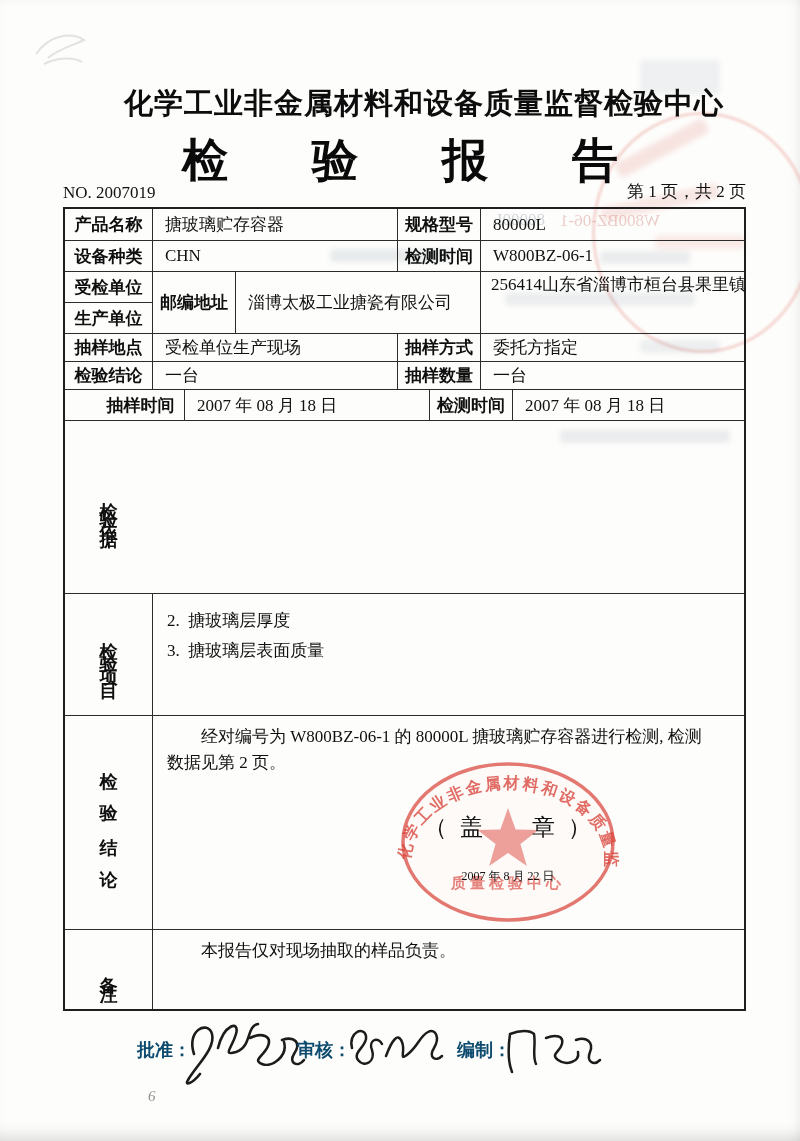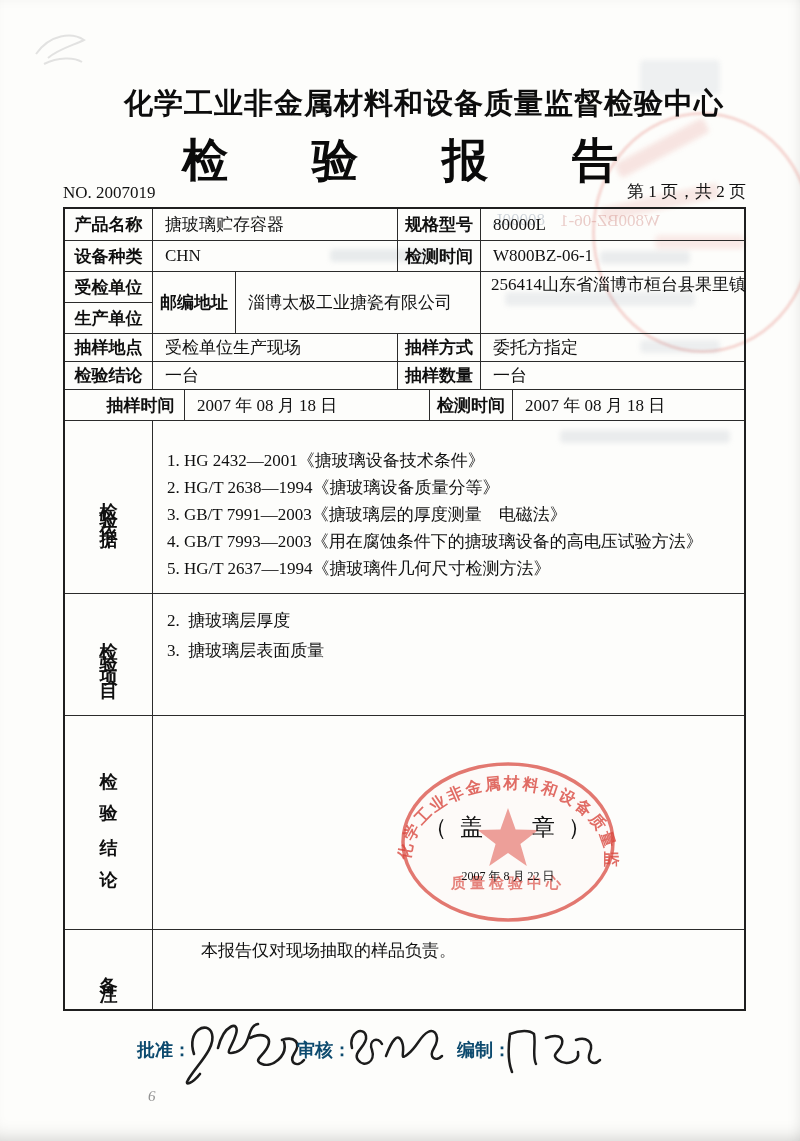--- a/index.html
+++ b/index.html
@@ -182,44 +182,38 @@
       <div class="cell lab w1">抽样时间</div>
       <div class="cell val w2">2007 年 08 月 18 日</div>
       <div class="cell lab w3">检测时间</div>
       <div class="cell val w4">2007 年 08 月 18 日</div>
     </div>
 
     <div class="trow" style="height:173px;">
       <div class="cell w1 vlab">
         <span class="vtext ls10">检验依据</span>
       </div>
-      <div class="cell w4 content" style="padding-top:26px;">
-        <div class="line">1. HG 2432—2001《搪玻璃设备技术条件》</div>
-        <div class="line">2. HG/T 2638—1994《搪玻璃设备质量分等》</div>
-        <div class="line">3. GB/T 7991—2003《搪玻璃层的厚度测量　电磁法》</div>
-        <div class="line">4. GB/T 7993—2003《用在腐蚀条件下的搪玻璃设备的高电压试验方法》</div>
-        <div class="line">5. HG/T 2637—1994《搪玻璃件几何尺寸检测方法》</div>
-      </div>
     </div>
 
     <div class="trow items" style="height:122px;">
       <div class="cell w1 vlab">
         <span class="vtext ls14">检验项目</span>
       </div>
       <div class="cell w4 content" style="padding-top:12px;">
         <div class="line">2.  搪玻璃层厚度</div>
         <div class="line">3.  搪玻璃层表面质量</div>
       </div>
     </div>
 
     <div class="trow" style="height:214px;">
       <div class="cell w1 vlab">
         <span class="vtext ls33">检验结论</span>
       </div>
       <div class="cell w4 content" style="padding-top:8px;">
+        <p class="para">经对编号为 W800BZ-06-1 的 80000L 搪玻璃贮存容器进行检测, 检测数据见第 2 页。</p>
 
         <div class="stamp">
           <svg width="230" height="175" viewBox="0 0 230 175">
             <defs>
               <path id="ringPath" d="M 20 122 A 98 72 0 1 1 210 122" fill="none"></path>
             </defs>
             <ellipse cx="115" cy="86" rx="105" ry="78" fill="rgba(226,110,100,0.03)" stroke="#d9453c" stroke-width="3.5" opacity="0.72"></ellipse>
             <text class="ringtext">
               <textPath href="#ringPath" startOffset="18">化学工业非金属材料和设备质量监督</textPath>
             </text>

